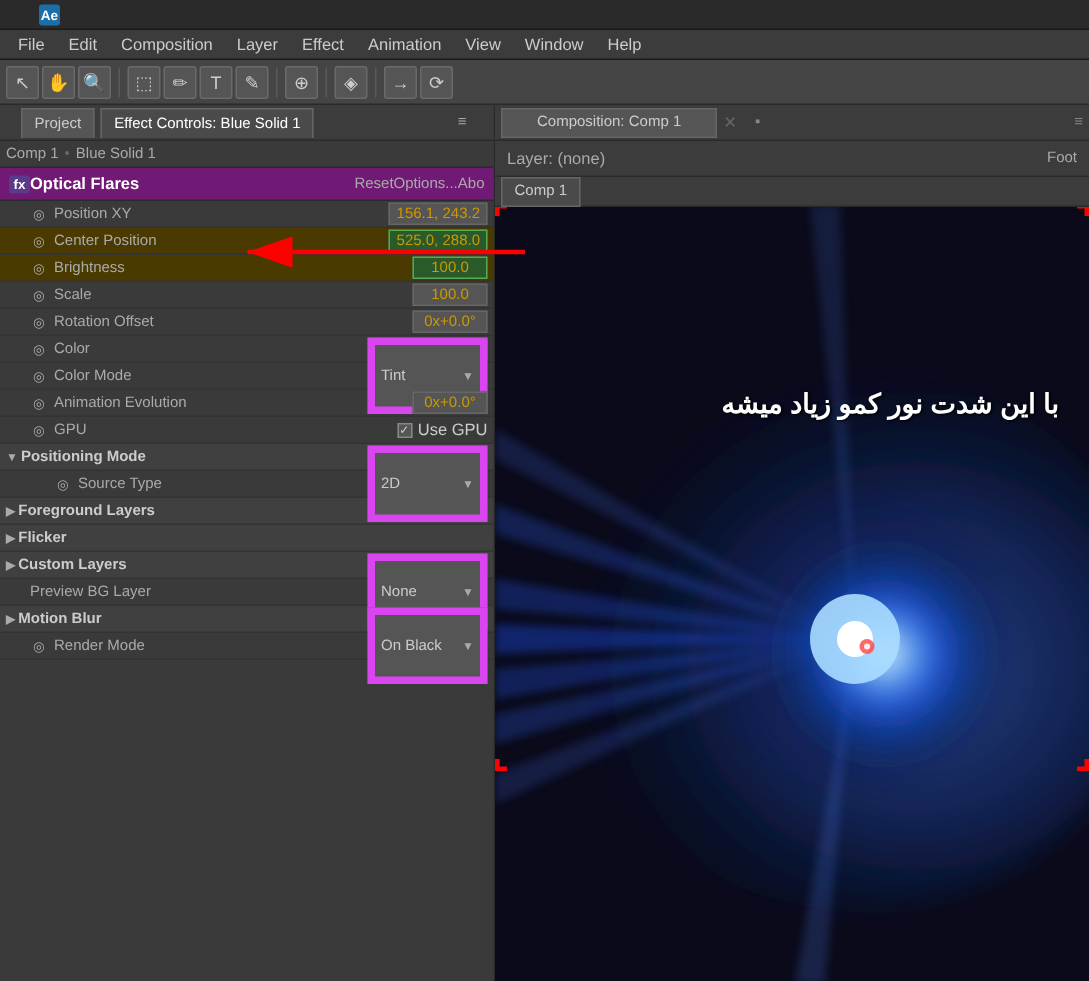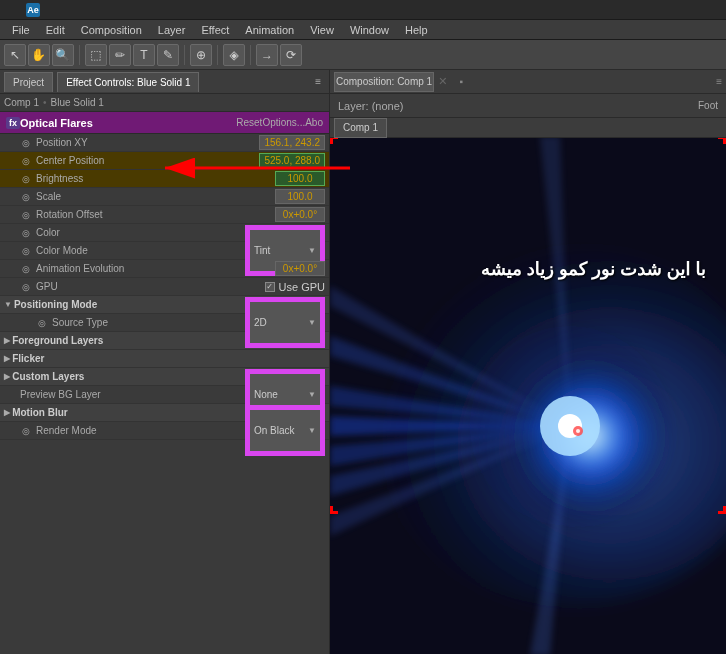--- a/index.html
+++ b/index.html
@@ -87,21 +87,21 @@
       flex-shrink: 0;
     }
 
     
     .panel-tabs-row {
       display: flex;
       align-items: center;
       background: #3c3c3c;
       height: 24px;
       border-bottom: 1px solid #2a2a2a;
-      padding: 0 4px;
+      padding: 0 14px;
       gap: 4px;
     }
     .panel-tab {
       background: #555555;
       border: 1px solid #666666;
       border-bottom: none;
       padding: 2px 8px;
       font-size: 10px;
       color: #cccccc;
       cursor: pointer;
@@ -284,21 +284,21 @@
       display: flex;
       align-items: center;
       background: #3c3c3c;
       height: 24px;
       border-bottom: 1px solid #2a2a2a;
       padding: 0 4px;
     }
     .comp-tab {
       background: #555555;
       border: 1px solid #666666;
-      padding: 2px 1px;
+      padding: 2px 23px;
       font-size: 10px;
       color: #cccccc;
       cursor: pointer;
       height: 20px;
       display: flex; align-items: center;
     }
     .comp-tab-inner {
       background: #4a4a4a;
       border: 1px solid #666666;
       padding: 2px 8px;

